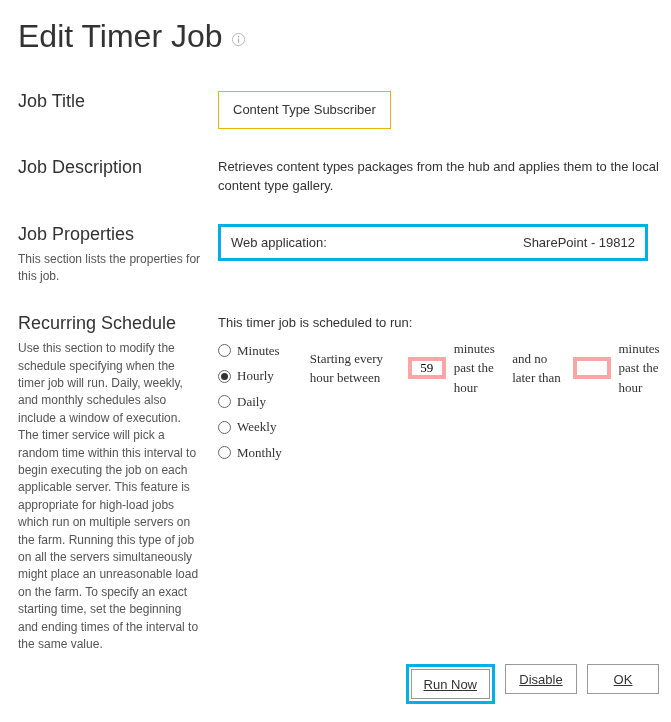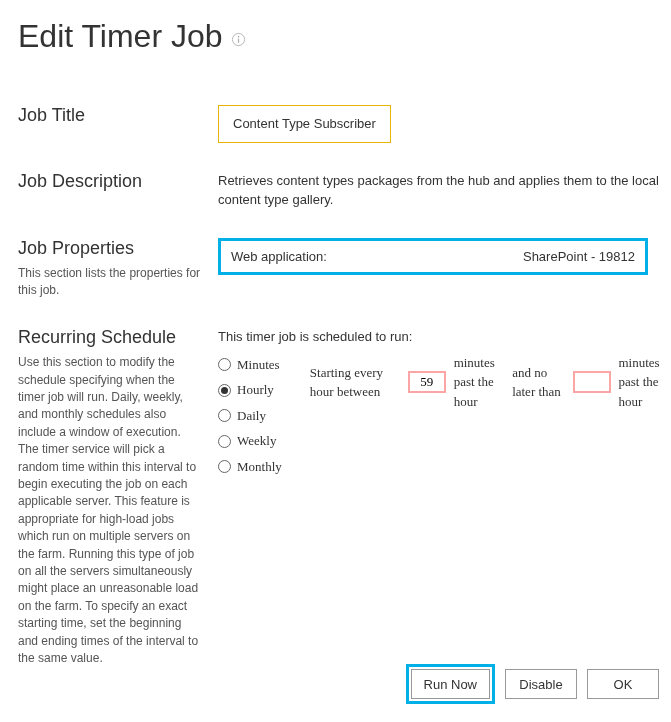--- a/index.html
+++ b/index.html
@@ -13,21 +13,21 @@
       overflow: hidden;
       padding: 18px 0 0 18px;
     }
     .page-title {
       font-size: 32px;
       font-weight: 300;
       color: #333;
       display: flex;
       align-items: center;
       gap: 8px;
-      margin-bottom: 50px;
+      margin-bottom: 36px;
     }
     .page-title svg { opacity: 0.55; }
     .section {
       display: flex;
       align-items: flex-start;
       margin-bottom: 28px;
     }
     .section-left {
       width: 200px;
       flex: 0 0 200px;
@@ -78,30 +78,31 @@
     .radio-dot {
       width: 13px; height: 13px; border-radius: 50%;
       border: 1px solid #666; display: inline-flex; align-items: center; justify-content: center;
     }
     .radio-dot.selected::after {
       content: ""; width: 7px; height: 7px; background: #333; border-radius: 50%;
     }
     .sched-right { display: flex; flex-direction: row; gap: 6px; }
     .sched-line { display: flex; align-items: center; gap: 8px; }
     .num-input {
-      width: 38px; height: 22px; border: 2px solid #fca5a5; font-size: 13px;
+      width: 38px; height: 22px; border: 4px solid #fca5a5; font-size: 13px;
       text-align: center; font-family: inherit;
     }
     .button-row {
       position: absolute;
       right: 12px;
       bottom: 18px;
       display: flex;
       gap: 10px;
-      align-items: center;
+      align-items: flex-start;
+      text-decoration: underline;
     }
     .btn {
       min-width: 72px;
       height: 30px;
       border: 1px solid #999;
       background: #fff;
       font-size: 13px;
       color: #333;
       font-family: inherit;
       cursor: pointer;

